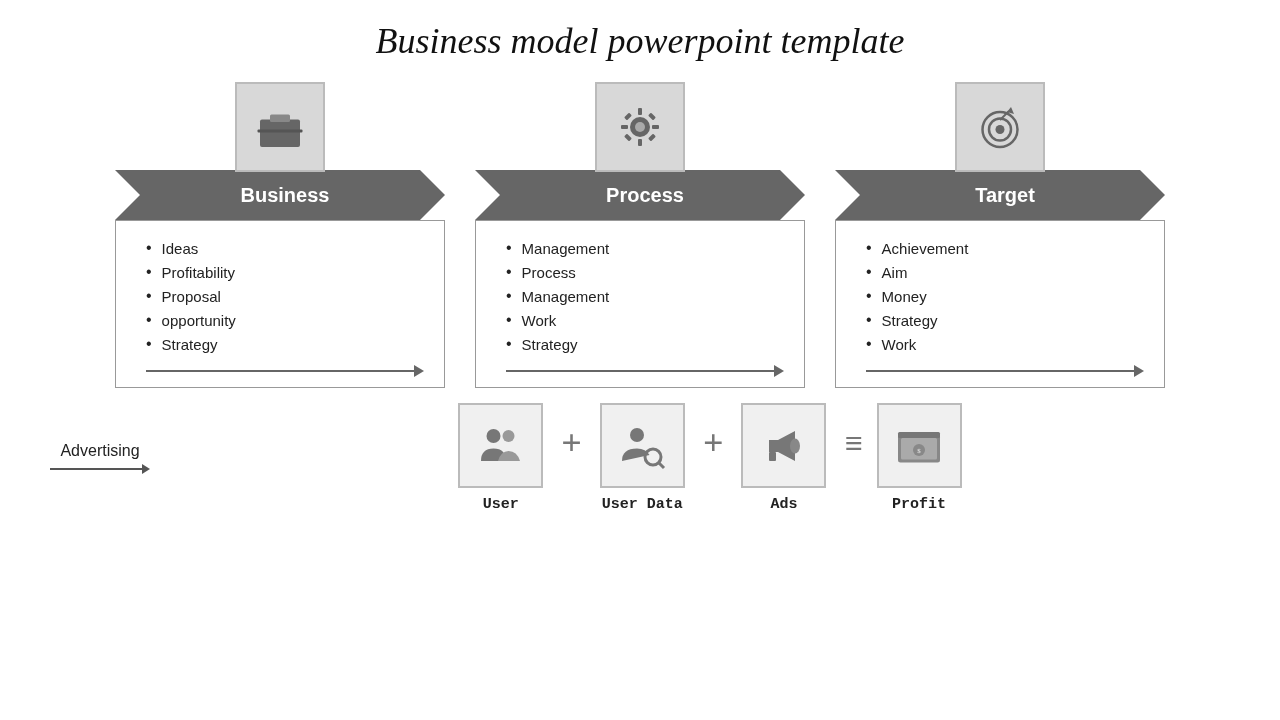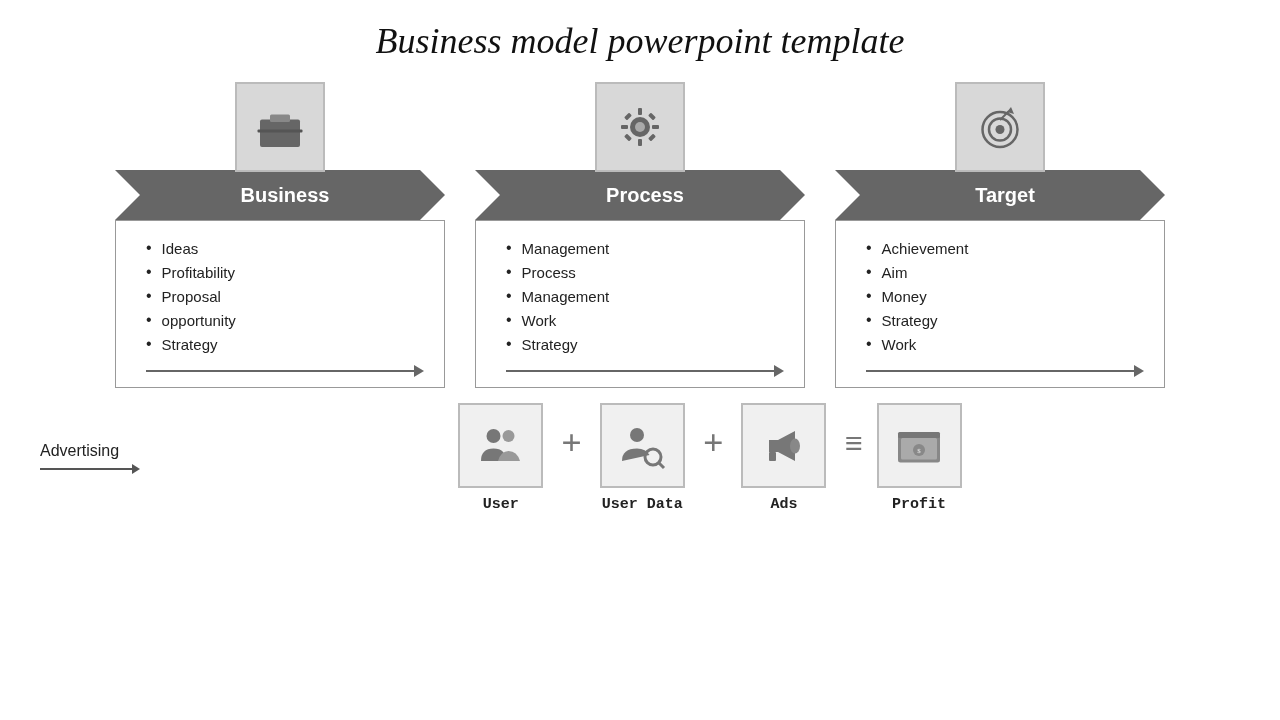--- a/index.html
+++ b/index.html
@@ -144,21 +144,21 @@
     .bottom-section {
       width: 100%;
       display: flex;
       align-items: center;
       padding: 15px 0 0 0;
       gap: 0;
     }
     .advertising-label {
       display: flex;
       flex-direction: column;
-      align-items: flex-start;
+      align-items: center;
       margin-right: 20px;
       min-width: 120px;
     }
     .advertising-label span {
       font-size: 16px;
       font-family: Arial, sans-serif;
       font-weight: normal;
       color: #222;
     }
     .adv-arrow {

